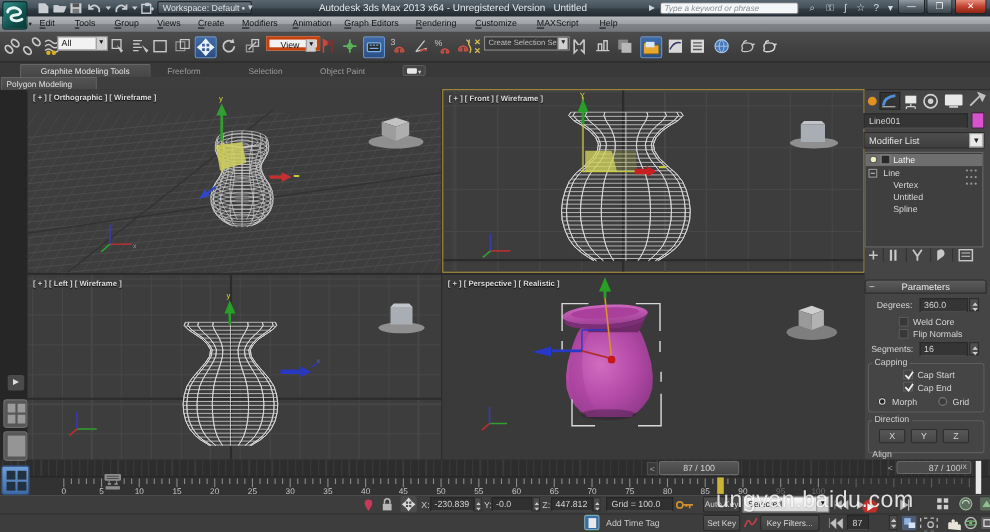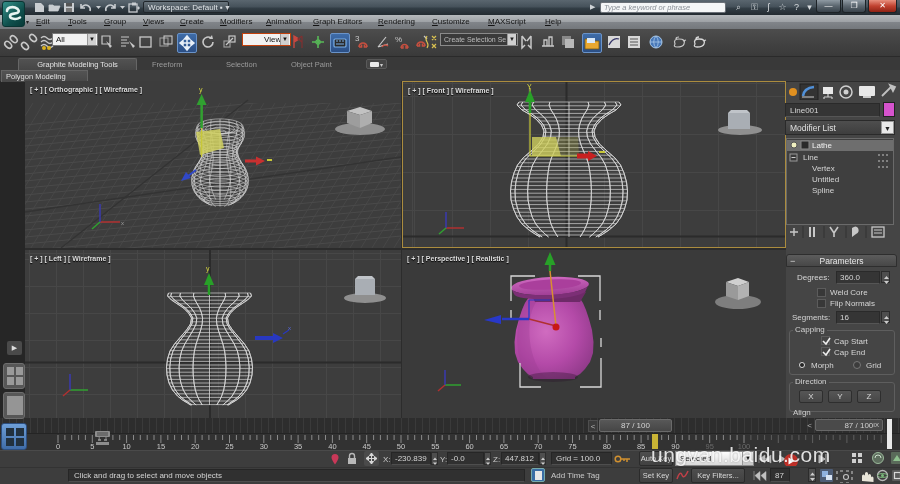--- a/index.html
+++ b/index.html
@@ -112,20 +112,21 @@
     </div>
 <div class="abs" style="left:128px;top:2px;width:13px;height:11px">
       <svg width="13" height="11" style="display:block">
         <rect x="1" y="2" width="8" height="8" fill="none" stroke="#c9cdd1" stroke-width="1.3"></rect>
         <rect x="4" y="0.5" width="4" height="3" fill="#c9cdd1"></rect>
         <path d="M9 6 h3 m-1.5 -1.5 v3" stroke="#c9cdd1" stroke-width="1.2"></path>
       </svg>
     </div>
 <div id="workspace" class="abs">Workspace: Default ▪</div>
 <div id="wsarrow" class="abs">▼</div>
+<div id="title" class="abs">Autodesk 3ds Max  2013 x64  - Unregistered Version&nbsp;&nbsp;&nbsp;Untitled</div>
 <div class="abs" style="left:590px;top:3px;color:#cfd3d6;font-size:7px">▶</div>
 <div id="searchbox" class="abs">Type a keyword or phrase</div>
 <div class="abs tbico" style="left:732px">⌕</div>
 <div class="abs tbico" style="left:748px">⚿</div>
 <div class="abs tbico" style="left:762px">ʃ</div>
 <div class="abs tbico" style="left:776px">☆</div>
 <div class="abs tbico" style="left:790px">?</div>
 <div class="abs tbico" style="left:803px">▾</div>
 <div class="abs winbtn" style="left:816px;width:25px;background:linear-gradient(#8f9aa3,#5b666f 50%,#39434b)">—</div>
 <div class="abs winbtn" style="left:842px;width:24px;background:linear-gradient(#8f9aa3,#5b666f 50%,#39434b)">❐</div>
@@ -183,21 +184,21 @@
       </svg></div>
 <div class="tico" style="left:199px;"><svg width="18" height="18" viewBox="0 0 18 18">
         <path d="M14 9 a5 5 0 1 1 -2 -4" stroke="#c8c8c8" stroke-width="1.6" fill="none"></path>
         <path d="M13 2 l1 4 l-4 0 z" fill="#c8c8c8"></path>
       </svg></div>
 <div class="tico" style="left:220px;"><svg width="18" height="18" viewBox="0 0 18 18">
         <rect x="9" y="3" width="6" height="6" fill="none" stroke="#c8c8c8" stroke-width="1.2"></rect>
         <rect x="4" y="8" width="6" height="6" fill="none" stroke="#9a9a9a" stroke-width="1.2"></rect>
         <path d="M6 12 L13 5" stroke="#c8c8c8" stroke-width="1.2"></path>
       </svg></div>
-<div class="abs" style="left:242px;top:33px;width:49px;height:13px;background:#f2f2f2;border:1px solid #c2410c;font-size:8px;color:#111;padding-left:21px;line-height:12px">View<span style="position:absolute;right:1px;top:0;width:9px;height:11px;background:#d0d0d0;border-left:1px solid #999;font-size:6px;text-align:center;line-height:11px">▼</span></div>
+<div class="abs" style="left:242px;top:33px;width:49px;height:13px;background:#f2f2f2;border:3px solid #c2410c;font-size:8px;color:#111;padding-left:10px;line-height:12px">View<span style="position:absolute;right:1px;top:0;width:9px;height:11px;background:#d0d0d0;border-left:1px solid #999;font-size:6px;text-align:center;line-height:11px">▼</span></div>
 <div class="tico" style="left:290px;"><svg width="18" height="18" viewBox="0 0 18 18">
         <path d="M4 3 v12 M4 3 l5 3 l-5 3 z" stroke="#c84840" stroke-width="1.4" fill="#c84840"></path>
         <path d="M12 3 v12 M12 3 l-4 3 l4 3" stroke="#803030" stroke-width="1.2" fill="none"></path>
       </svg></div>
 <div class="tico" style="left:309px;"><svg width="18" height="18" viewBox="0 0 18 18">
         <path d="M9 3 v12 M3 9 h12" stroke="#58b858" stroke-width="1.6"></path>
         <circle cx="9" cy="9" r="2.2" fill="none" stroke="#58b858" stroke-width="1.2"></circle>
       </svg></div>
 <div class="tico" style="left:330px;background:linear-gradient(#3e6ca8,#2b4f86);border:1px solid #6a93c8;border-radius:2px;"><svg width="18" height="18" viewBox="0 0 18 18">
         <rect x="3" y="5" width="12" height="8" rx="1" fill="#2a2a2a" stroke="#7ab0e8" stroke-width="1.2"></rect>
@@ -918,21 +919,20 @@
     </svg>
 <div class="sbtn" style="left:639px;top:451px;width:34px;height:15px;line-height:14px">Auto Key</div>
 <div class="abs" style="left:675px;top:451px;width:79px;height:15px;background:linear-gradient(#fdfdfd,#d9d9d9);border:1px solid #8a8a8a;color:#1a1a1a;font-size:8px;line-height:14px;padding-left:4px;z-index:2">Selected<span style="position:absolute;right:0;top:0;width:11px;height:13px;background:linear-gradient(#f0f0f0,#c8c8c8);border-left:1px solid #999;font-size:6px;text-align:center;line-height:13px">▼</span></div>
 <svg class="abs" style="left:757px;top:452px" width="140" height="14">
 <path d="M2 3 v8 m6 -8 l-6 4 l6 4 z m6 0 l-6 4 l6 4 z" fill="#c0c0c0" stroke="#c0c0c0" stroke-width="0.5"></path>
 <path d="M22 3 l7 4 l-7 4 z m9 0 l7 4 l-7 4 z" fill="#c0c0c0"></path>
 <circle cx="34" cy="9" r="7" fill="#c03028"></circle>
       <path d="M31.5 5.5 l6 3.5 l-6 3.5 z" fill="#fff"></path>
 <path d="M62 3 l6 4 l-6 4 z m7 -1 v10" fill="#c0c0c0" stroke="#c0c0c0"></path>
 </svg>
-<div class="sfield" style="left:68px;top:469px;width:457px;height:13px;line-height:12px;padding-left:5px">Click and drag to select and move objects</div>
 <div class="abs" style="left:531px;top:468px;width:14px;height:14px;background:#3a6ea5;border:1px solid #7aa;border-radius:2px">
       <div style="position:absolute;left:3px;top:2px;width:7px;height:9px;background:#e8e8e8"></div>
     </div>
 <span class="slabel" style="left:551px;top:471px">Add Time Tag</span>
 <div class="sbtn" style="left:639px;top:468px;width:34px;height:15px;line-height:14px">Set Key</div>
 <svg class="abs" style="left:676px;top:468px" width="14" height="14">
       <path d="M1 11 q3 -9 5 -4 t6 -4" stroke="#c04048" stroke-width="1.5" fill="none"></path>
     </svg>
 <div class="sbtn" style="left:691px;top:468px;width:54px;height:15px;line-height:14px">Key Filters...</div>
 <svg class="abs" style="left:752px;top:470px" width="16" height="11">

